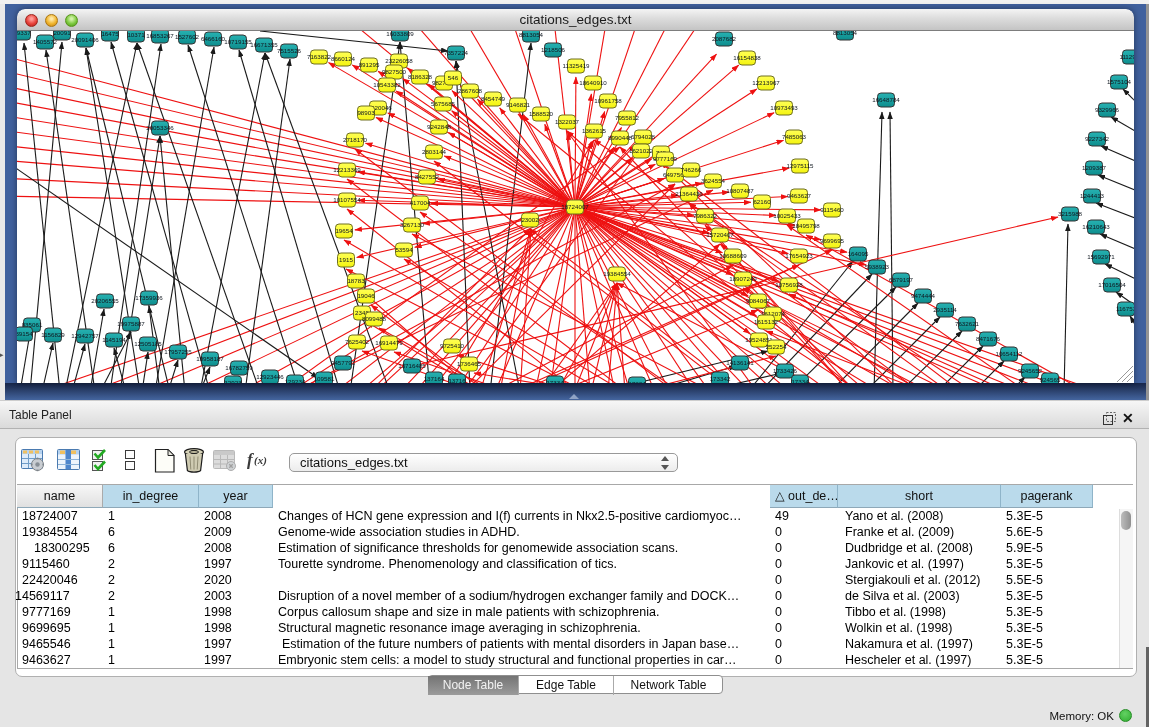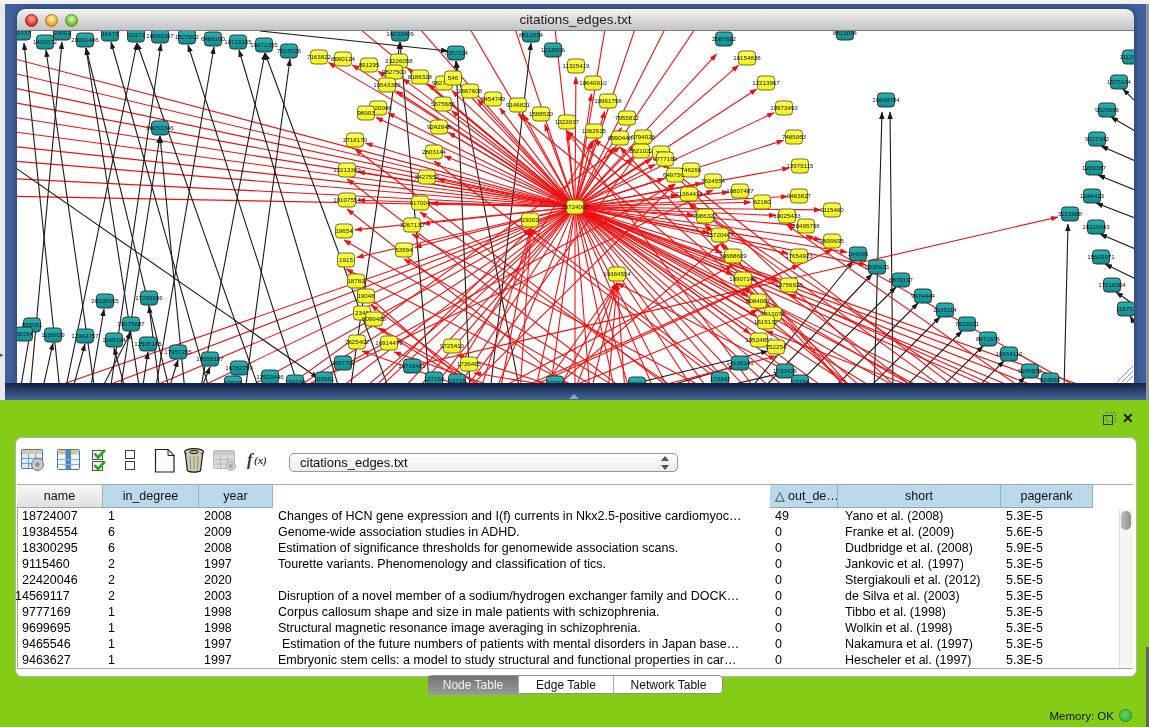--- a/index.html
+++ b/index.html
@@ -1,16 +1,16 @@
 <!DOCTYPE html>
 <html><head><meta charset="utf-8"><style>
 *{margin:0;padding:0;box-sizing:border-box}
 html,body{width:1149px;height:727px;overflow:hidden;font-family:"Liberation Sans",sans-serif}
 .abs{position:absolute}
-#app{position:relative;width:1149px;height:727px;background:#84cc16}
+#app{position:relative;width:1149px;height:727px;background:#e5e5e5}
 #topstrip{left:0;top:0;width:1149px;height:4px;background:#f1f1f1}
 #blue{left:5px;top:4px;width:1141px;height:396px;background:#40619e}
 #leftgray{left:0;top:4px;width:5px;height:396px;background:#e9e9e9}
 #rightgray{left:1146px;top:4px;width:3px;height:396px;background:#949494}
 #bottomband{left:5px;top:383px;width:1141px;height:17px;background:linear-gradient(#17264a,#24375f 30%,#44659f)}
 #win{left:17px;top:9px;width:1117px;height:374px;border-radius:8px 8px 0 0;overflow:hidden;box-shadow:0 0 6px rgba(0,0,0,.45)}
 #titlebar{left:0;top:0;width:1117px;height:22px;background:linear-gradient(#f4f4f4,#dcdcdc 45%,#c4c4c4);border-bottom:1px solid #7d7d7d;border-radius:8px 8px 0 0}
 #title{width:100%;text-align:center;font-size:13.5px;font-weight:normal;color:#1a1a1a;line-height:21px}
 .tl{width:13px;height:13px;border-radius:50%;top:5px}
 #tlr{left:8px;background:radial-gradient(circle at 50% 35%,#ff9d99 10%,#e8433c 55%,#a91e16);border:1px solid #9d241c}
@@ -605,20 +605,23 @@
       </div>
   <div class="abs" id="titlebar">
         <div id="title">citations_edges.txt</div>
       </div>
   <div class="abs tl" id="tlr"></div>
       <div class="abs tl" id="tly"></div>
       <div class="abs tl" id="tlg"></div>
 </div>
 <div class="abs" id="lmark">▸</div>
 <div class="abs" style="left:569px;top:394px;width:0;height:0;border-left:5px solid transparent;border-right:5px solid transparent;border-bottom:5px solid #8fa3c5"></div>
+<div class="abs" id="panelbar">
+      <div class="abs lbl">Table Panel</div>
+    </div>
 <svg class="abs" id="flt" viewBox="0 0 13 13">
       <rect x="3.5" y="0.5" width="9" height="9" fill="none" stroke="#666" stroke-width="1" stroke-dasharray="2,1.5"></rect>
       <rect x="0.5" y="3.5" width="9" height="9" fill="none" stroke="#333" stroke-width="1"></rect>
     </svg>
 <div class="abs" id="xic">✕</div>
 <div class="abs" id="container"></div>
 
 <svg class="abs" style="left:21px;top:448px" width="260" height="26" viewBox="0 0 260 26">
   <g>
         <rect x="0.5" y="1.5" width="21" height="19" rx="1" fill="#ddebfa" stroke="#4a7ab0"></rect>
@@ -717,33 +720,33 @@
     <div class="row" style="top:524px">
       <span style="left:22px">19384554</span>
       <span style="left:108px">6</span>
       <span style="left:204px">2009</span>
       <span style="left:278px">Genome-wide association studies in ADHD.</span>
       <span style="left:775px">0</span>
       <span style="left:845px">Franke et al. (2009)</span>
       <span style="left:1006px">5.6E-5</span>
     </div>
     <div class="row" style="top:540px">
-      <span style="left:22px">18300295</span>
+      <span style="left:34px">18300295</span>
       <span style="left:108px">6</span>
       <span style="left:204px">2008</span>
       <span style="left:278px">Estimation of significance thresholds for genomewide association scans.</span>
       <span style="left:775px">0</span>
       <span style="left:845px">Dudbridge et al. (2008)</span>
       <span style="left:1006px">5.9E-5</span>
     </div>
     <div class="row" style="top:556px">
       <span style="left:22px">9115460</span>
       <span style="left:108px">2</span>
       <span style="left:204px">1997</span>
-      <span style="left:278px">Tourette variants. Phenomenology and classification of tics.</span>
+      <span style="left:278px">Tourette syndrome. Phenomenology and classification of tics.</span>
       <span style="left:775px">0</span>
       <span style="left:845px">Jankovic et al. (1997)</span>
       <span style="left:1006px">5.3E-5</span>
     </div>
     <div class="row" style="top:572px">
       <span style="left:22px">22420046</span>
       <span style="left:108px">2</span>
       <span style="left:204px">2020</span>
       <span style="left:775px">0</span>
       <span style="left:845px">Stergiakouli et al. (2012)</span>

